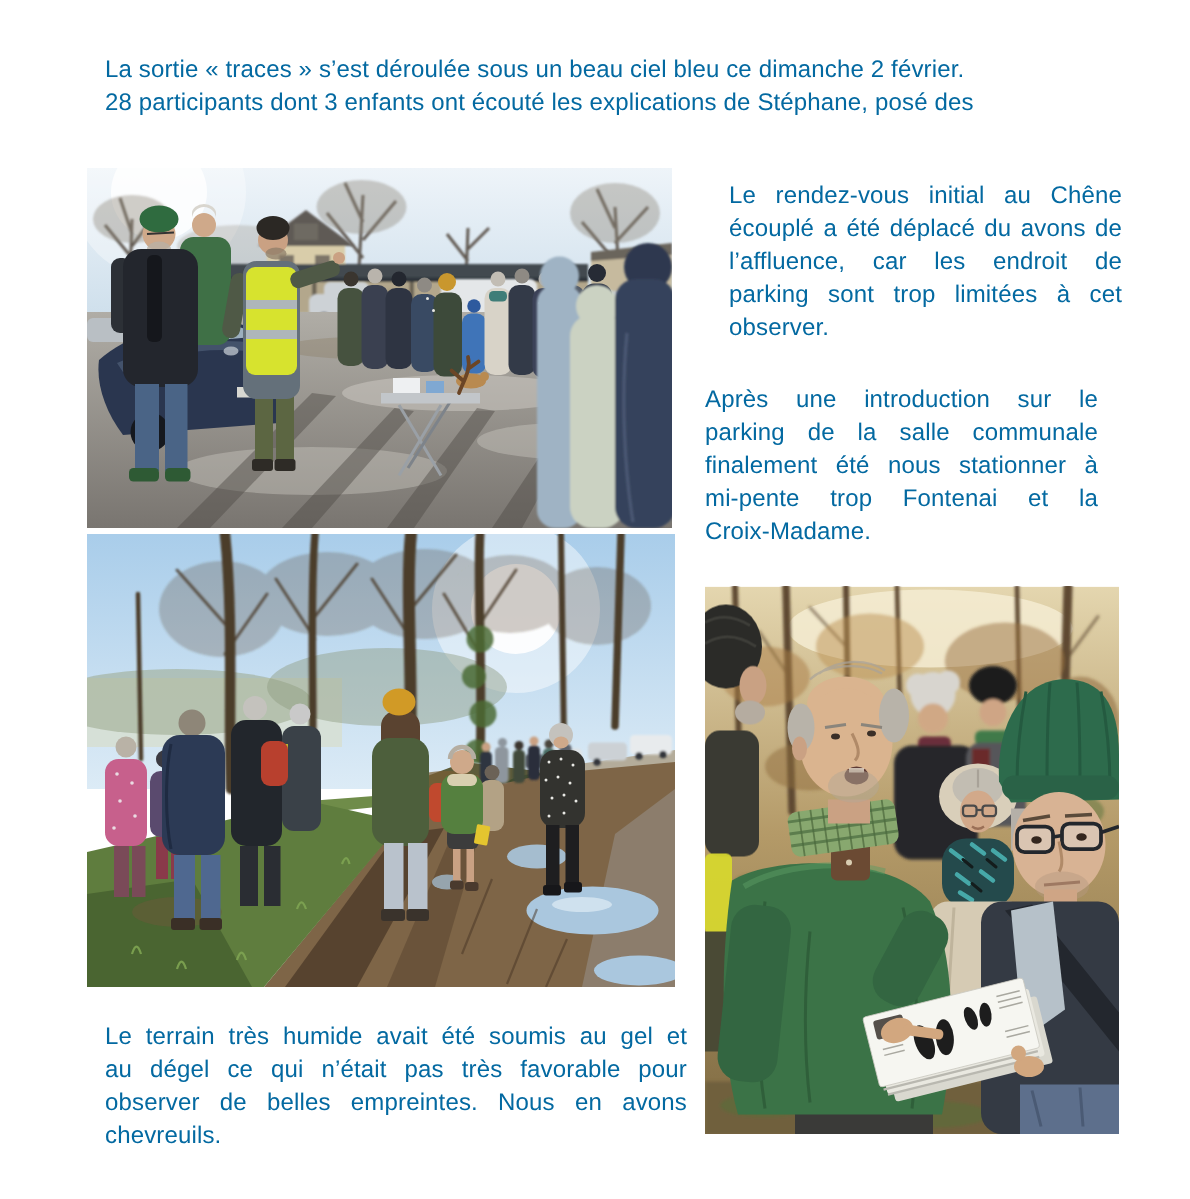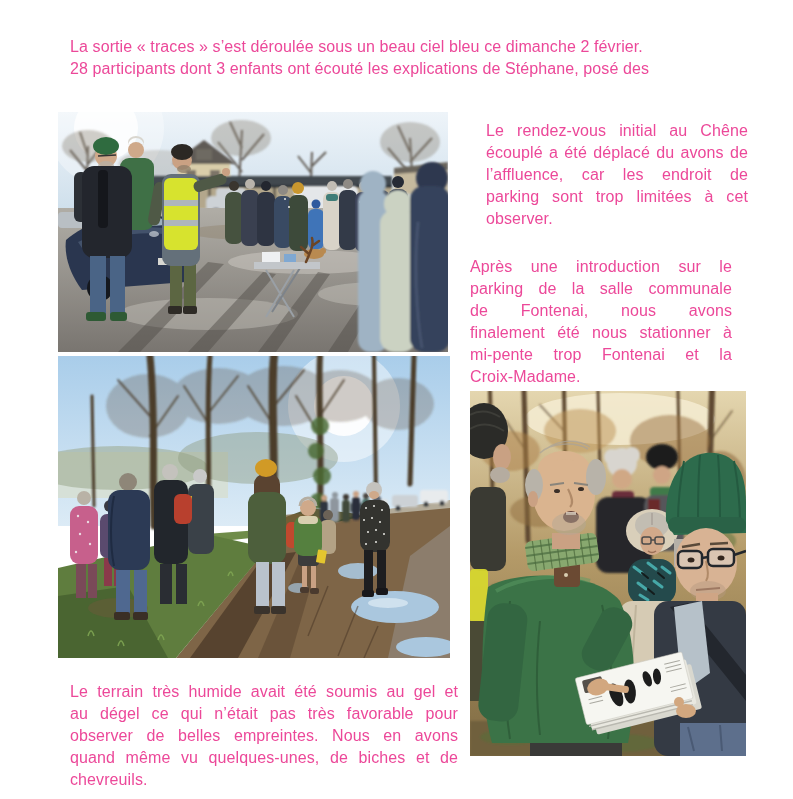--- a/index.html
+++ b/index.html
@@ -1,20 +1,20 @@
 <!DOCTYPE html>
 <html lang="fr"><head>
 <meta charset="utf-8">
 <style>
   html,body{margin:0;padding:0;background:#ffffff;}
   body{width:793px;height:799px;overflow:hidden;}
   .page{
     position:relative;width:793px;height:799px;background:#ffffff;
     font-family:"Liberation Sans","DejaVu Sans",sans-serif;
-    color:#ec4899;
+    color:#0369a1;
   }
   .para{position:absolute;font-size:16px;line-height:22px;letter-spacing:0.1px;}
   .ln{display:block;}
   .jl{text-align:justify;text-align-last:justify;}
   .ll{text-align:left;}
   .intro{left:70px;top:36px;width:668px;}
   .rc{left:470px;width:262px;}
   .rc-a{top:120px;margin-left:16px;}
   .rc-b{top:240px;margin-top:16px;}
   .bottom-para{left:70px;top:681px;width:388px;}
@@ -220,21 +220,20 @@
   <div class="para rc rc-a">
     <span class="ln jl">Le rendez-vous initial au Chêne</span>
     <span class="ln jl">écouplé a été déplacé du avons de</span>
     <span class="ln jl">l’affluence, car les endroit de</span>
     <span class="ln jl">parking sont trop limitées à cet</span>
     <span class="ln ll">observer.</span>
   </div>
   <div class="para rc rc-b">
     <span class="ln jl">Après une introduction sur le</span>
     <span class="ln jl">parking de la salle communale</span>
-    <span class="ln jl">de Fontenai, nous avons</span>
     <span class="ln jl">finalement été nous stationner à</span>
     <span class="ln jl">mi-pente trop Fontenai et la</span>
     <span class="ln ll">Croix-Madame.</span>
   </div>
 
   <figure class="photo p2">
     <svg viewBox="0 0 392 302" role="img" aria-label="Groupe de randonneurs sur le bas-côté herbeux d’un chemin boueux bordé d’arbres nus, voitures garées au loin">
       <defs>
         <linearGradient id="sky2" x1="0" y1="0" x2="0" y2="1">
           <stop offset="0" stop-color="#a9cdea"></stop>
@@ -584,17 +583,16 @@
       <rect x="132" y="292" width="27" height="7" rx="3" fill="#d2a77f" transform="rotate(8 134 296)"></rect>
       <ellipse cx="216" cy="320" rx="10" ry="7" fill="#d2a77f"></ellipse>
       <circle cx="209" cy="311" r="5" fill="#d2a77f"></circle>
     </svg>
   </figure>
 
   <div class="para bottom-para">
     <span class="ln jl">Le terrain très humide avait été soumis au gel et</span>
     <span class="ln jl">au dégel ce qui n’était pas très favorable pour</span>
     <span class="ln jl">observer de belles empreintes. Nous en avons</span>
-    <span class="ln jl">quand même vu quelques-unes, de biches et de</span>
     <span class="ln ll">chevreuils.</span>
   </div>
 
 </div>
 
 </body></html>

